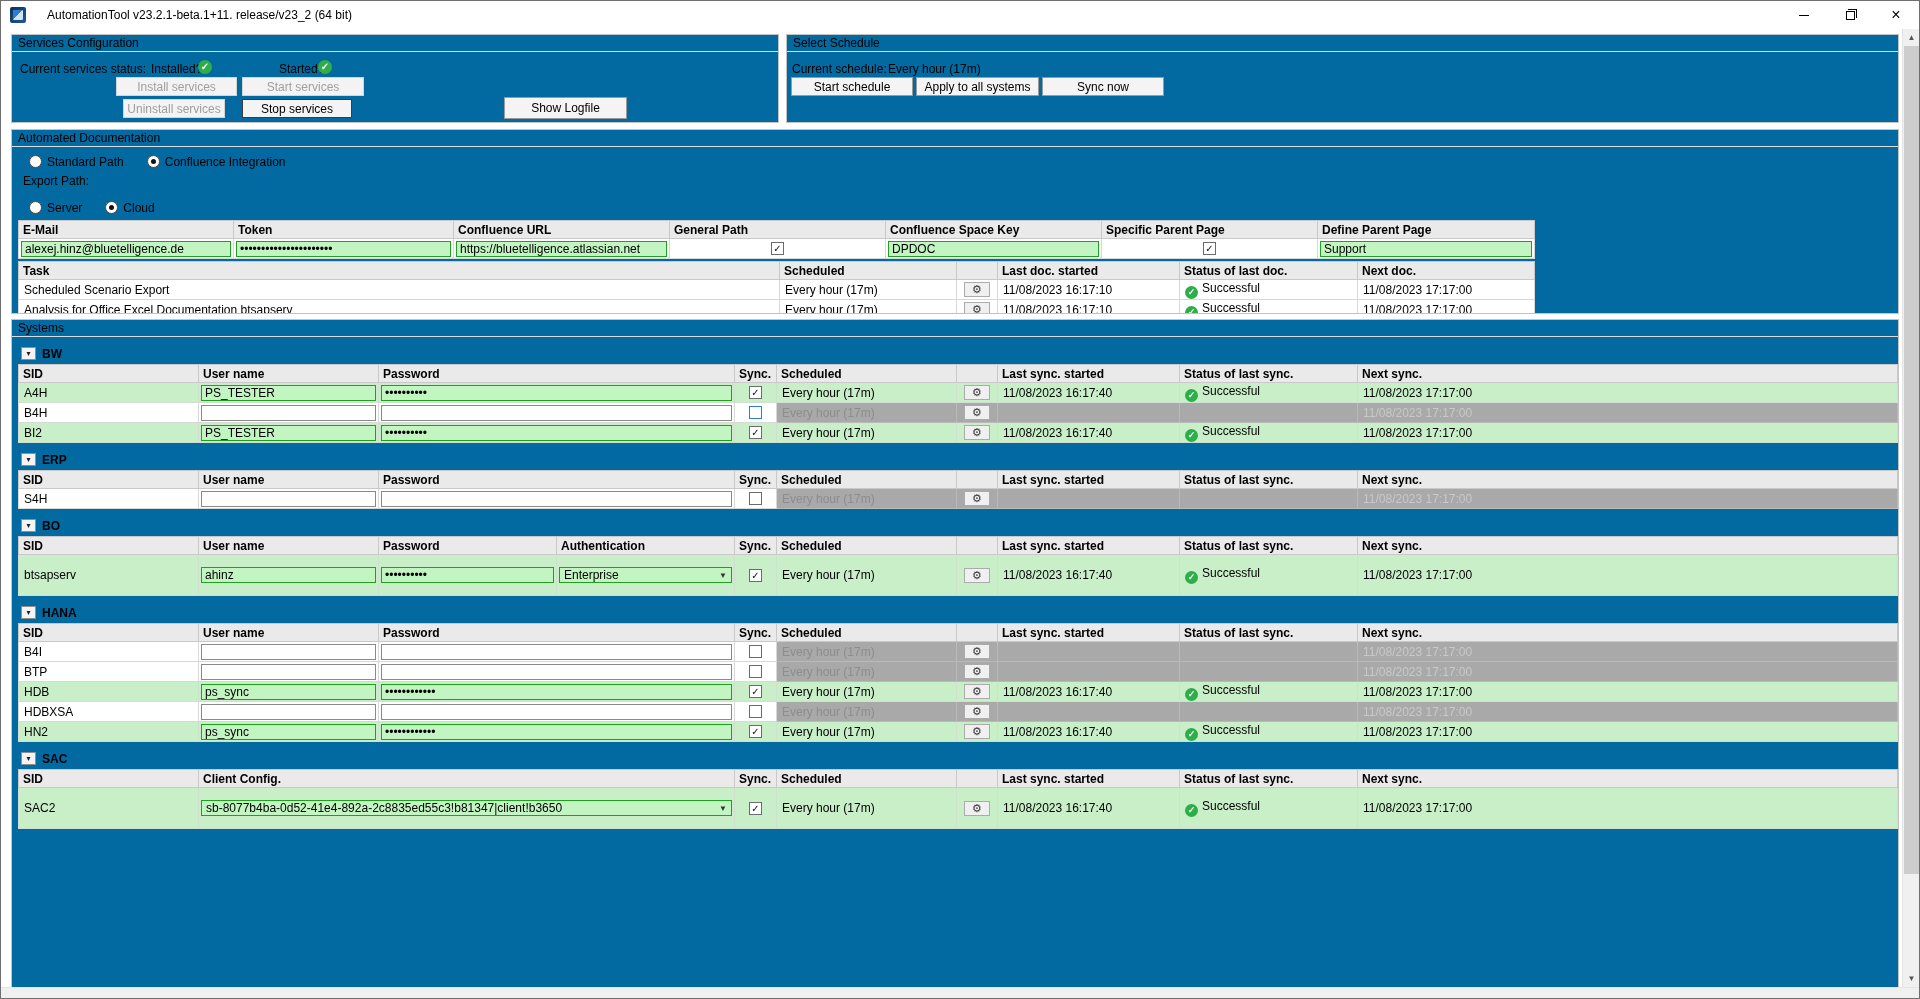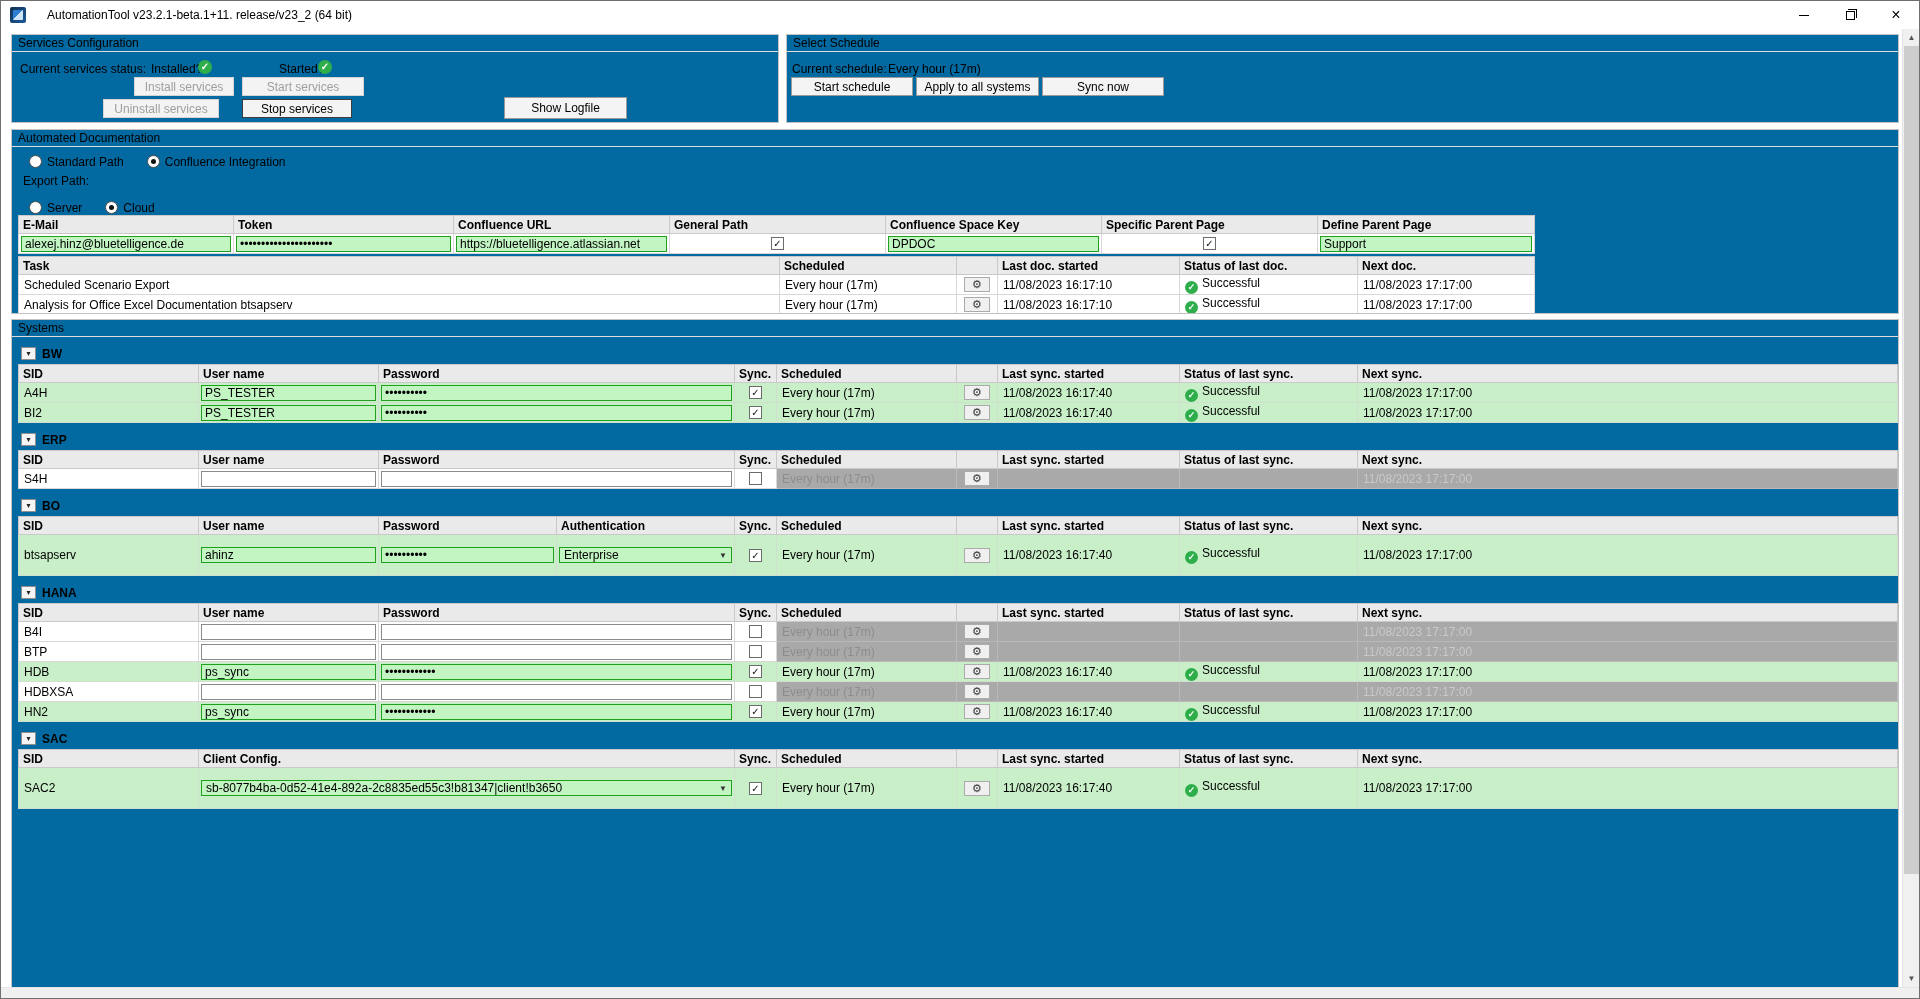--- a/index.html
+++ b/index.html
@@ -55,21 +55,21 @@
   .cb.focus{border-color:#2a7fd4}
   .gearcell{text-align:center}
   .gear-btn{width:26px;height:15px;margin:0 auto;border:1px solid #ababab;background:#f0f0f0;display:flex;align-items:center;justify-content:center}
   .gear-glyph{font-size:11px;line-height:1;color:#3a3a3a}
   .statuscell .okcircle{width:13px;height:13px;line-height:13px;font-size:9px;margin-right:4px;vertical-align:-3px}
   
   .group-toggle-row{display:flex;align-items:center;gap:6px;margin:9px 0 3px 3px;height:15px}
   .collapse-btn{width:15px;height:13px;border:1px solid #8f8f8f;background:#f4f4f4;display:flex;align-items:center;justify-content:center}
   .arr{font-size:8px;line-height:1;color:#222}
   .group-name{font-weight:bold;font-size:12px}
-  #config-table{}
+  #config-table{margin-top:5px}
   #docs-label{margin:5px 0 12px 5px;height:14px}
   
   .vscroll{position:absolute;top:28px;right:0;bottom:11px;width:17px;background:#f0f0f0;border-left:1px solid #e3e3e3}
   .vs-btn{position:absolute;left:0;width:17px;height:17px;display:flex;align-items:center;justify-content:center;font-size:8px;color:#555}
   .vs-up{top:0}
   .vs-down{bottom:0}
   .vs-thumb{position:absolute;left:1px;top:17px;width:15px;height:828px;background:#cdcdcd}
   .hscroll{position:absolute;left:0;right:0;bottom:0;height:11px;background:#f0f0f0;border-top:1px solid #e5e5e5}
 </style>
 </head>
@@ -96,23 +96,23 @@
   <div class="client">
 
     <div class="groupbox" id="services-box" style="left:10px;top:5px;width:768px;height:89px">
       <div class="caption">Services Configuration</div>
       <div class="gb-body">
         <span class="lbl" style="left:8px;top:10px">Current services status:</span>
         <span class="lbl" style="left:139px;top:10px">Installed?</span>
         <span class="okcircle abs" style="left:186px;top:8px">✓</span>
         <span class="lbl" style="left:267px;top:10px">Started?</span>
         <span class="okcircle abs" style="left:306px;top:8px">✓</span>
-        <button class="btn disabled" style="left:122px;top:25px;width:100px">Install services</button>
+        <button class="btn disabled" style="left:104px;top:25px;width:121px">Install services</button>
         <button class="btn disabled" style="left:230px;top:25px;width:122px">Start services</button>
-        <button class="btn disabled" style="left:91px;top:47px;width:116px">Uninstall services</button>
+        <button class="btn disabled" style="left:111px;top:47px;width:102px">Uninstall services</button>
         <button class="btn primary" style="left:230px;top:47px;width:110px">Stop services</button>
         <button class="btn" style="left:492px;top:45px;width:123px;height:22px">Show Logfile</button>
       </div>
     </div>
 
     <div class="groupbox" id="schedule-box" style="left:785px;top:5px;width:1113px;height:89px">
       <div class="caption">Select Schedule</div>
       <div class="gb-body">
         <span class="lbl" style="left:5px;top:10px">Current schedule:</span>
         <span class="lbl" style="left:101px;top:10px">Every hour (17m)</span>
@@ -281,20 +281,41 @@
                 <td class="txt">Every hour (17m)</td>
                 <td class="gearcell">
                   <div class="gear-btn">
                     <span class="gear-glyph">⚙</span>
                   </div>
                 </td>
                 <td class="txt">11/08/2023 16:17:40</td>
                 <td class="txt statuscell"><span class="okcircle">✓</span><span>Successful</span></td>
                 <td class="txt">11/08/2023 17:17:00</td>
               </tr>
+              <tr class="inactive">
+                <td class="txt">B4H</td>
+                <td class="icell">
+                  <input type="text" class="cell-input" value="" style="">
+                </td>
+                <td class="icell">
+                  <input type="text" class="cell-input" value="" style="">
+                </td>
+                <td class="cbcell">
+                  <div class="cb focus"></div>
+                </td>
+                <td class="txt gray">Every hour (17m)</td>
+                <td class="gearcell gray">
+                  <div class="gear-btn">
+                    <span class="gear-glyph">⚙</span>
+                  </div>
+                </td>
+                <td class="txt gray"></td>
+                <td class="txt statuscell gray"></td>
+                <td class="txt gray lighter">11/08/2023 17:17:00</td>
+              </tr>
               <tr class="active">
                 <td class="txt">BI2</td>
                 <td class="icell">
                   <input type="text" class="cell-input green" value="PS_TESTER" style="">
                 </td>
                 <td class="icell">
                   <input type="text" class="cell-input green" value="••••••••••" style="">
                 </td>
                 <td class="cbcell">
                   <div class="cb checked">✓</div>

